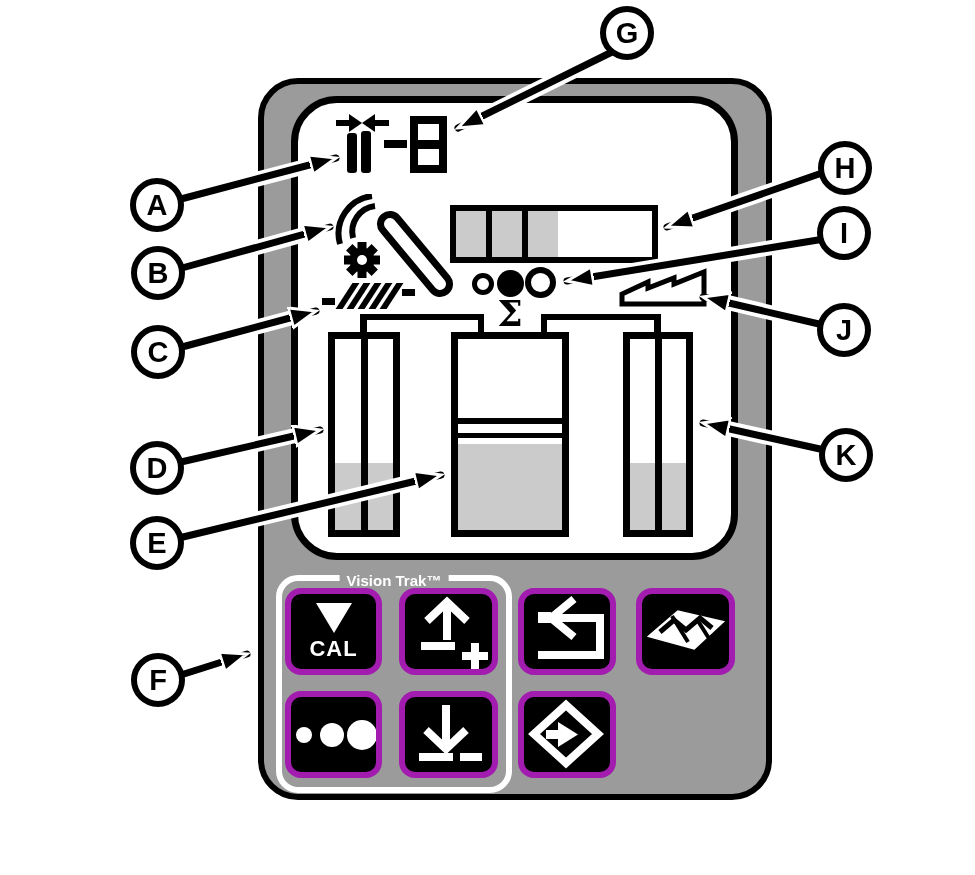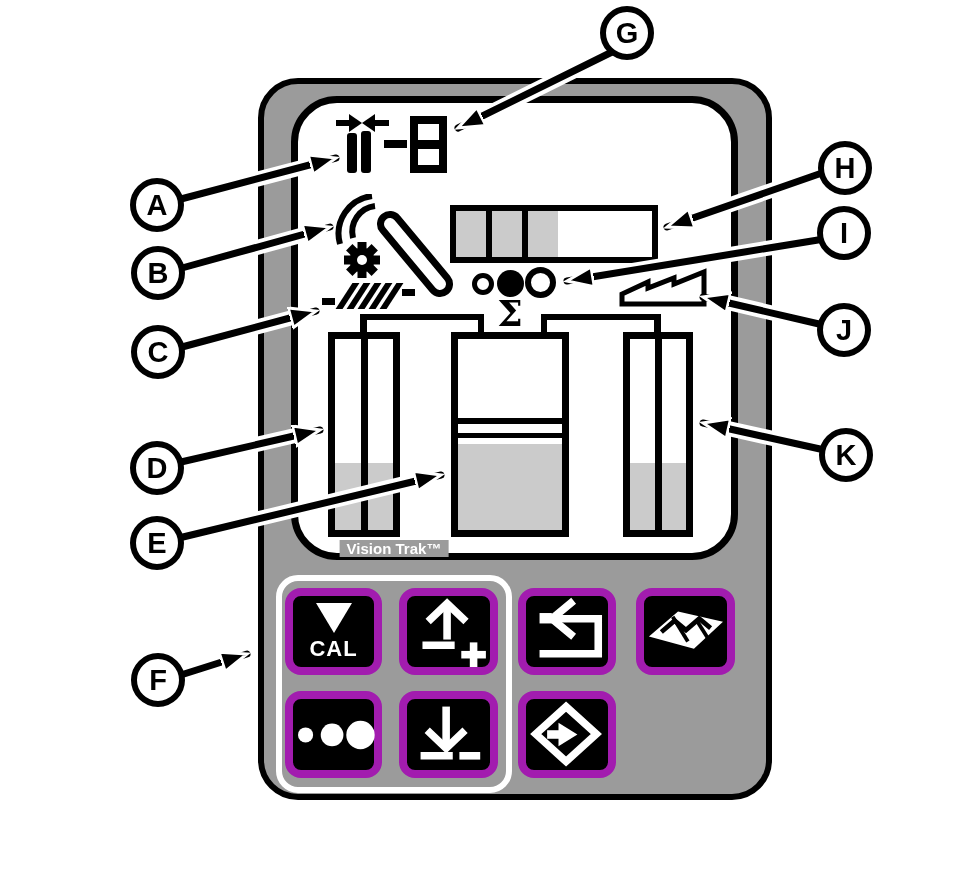--- a/index.html
+++ b/index.html
@@ -32,24 +32,24 @@
   .circ{position:absolute;border-radius:50%;box-sizing:border-box;z-index:2;}
   .bracket{position:absolute;box-sizing:border-box;z-index:2;}
   .gauge{position:absolute;border:7px solid #000;background:#fff;box-sizing:border-box;z-index:2;}
   .gfill{position:absolute;left:0;right:0;bottom:0;background:#cbcbcb;}
   .gdiv{position:absolute;top:0;bottom:0;left:50%;width:7px;margin-left:-3.5px;background:#000;}
   .gmark{position:absolute;left:0;right:0;background:#000;}
 
   
   .group-outline{position:absolute;left:276px;top:575px;width:236px;height:218px;
                  border:6px solid #fff;border-radius:22px;box-sizing:border-box;z-index:1;}
-  .group-label{position:absolute;left:394px;top:540px;transform:translateX(-50%);
+  .group-label{position:absolute;left:394px;top:572px;transform:translateX(-50%);
                background:#9b9b9b;color:#fff;font:bold 15px "Liberation Sans",sans-serif;
                padding:0 7px;z-index:2;white-space:nowrap;}
-  .btn{position:absolute;background:#000;border:8px solid #a21caf;border-radius:16px;box-sizing:border-box;
+  .btn{position:absolute;background:#000;border:6px solid #a21caf;border-radius:16px;box-sizing:border-box;
        display:flex;flex-direction:column;align-items:center;justify-content:center;z-index:2;cursor:pointer;}
   .btn svg{display:block;}
   .cal-tri{width:0;height:0;border-left:18px solid transparent;border-right:18px solid transparent;
            border-top:30px solid #fff;margin-top:2px;}
   .cal-txt{color:#fff;font:bold 22px "Liberation Sans",sans-serif;letter-spacing:1px;margin-top:3px;}
 
   
   .arrows{position:absolute;left:0;top:0;z-index:5;pointer-events:none;}
   .callout{position:absolute;width:54px;height:54px;border:6px solid #000;border-radius:50%;
            background:#fff;box-sizing:border-box;display:flex;align-items:center;justify-content:center;

